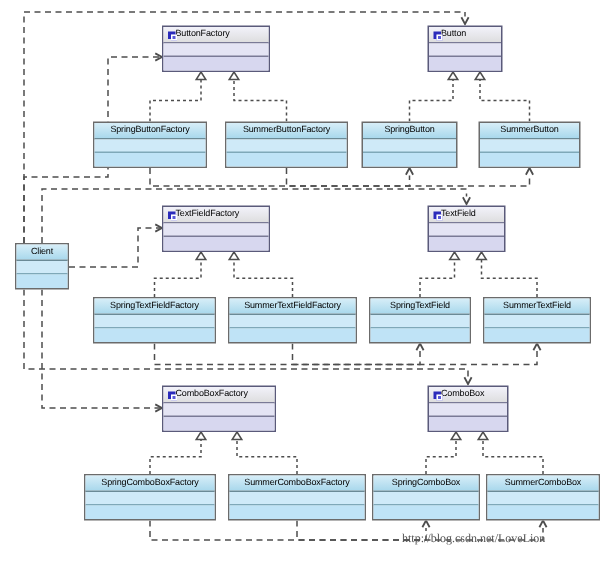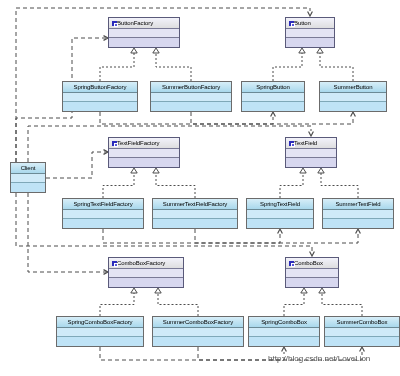--- a/index.html
+++ b/index.html
@@ -85,21 +85,21 @@
     background: linear-gradient(#d7eef8, #a9d8ec);
     border-bottom-color: #6b8a96;
   }
   .cls .cmp { background: #cfeaf8; }
   .cls .cmp.top { border-bottom-color: #7fa8b8; }
   .cls .cmp.bot { background: #bfe3f6; }
 
   .wm {
     position: absolute;
     color: #555555;
-    font-family: Liberation Sans, sans-serif;
+    font-family: Liberation Serif, serif;
     font-size: 8px;
     white-space: nowrap;
     z-index: 2;
   }
 </style>
 </head>
 <body>
 
 <div id="canvas">
 

